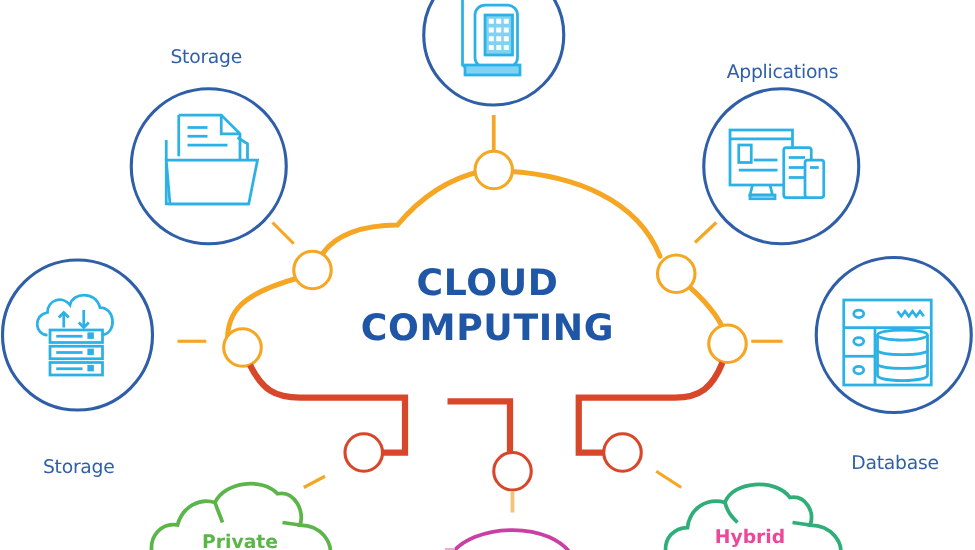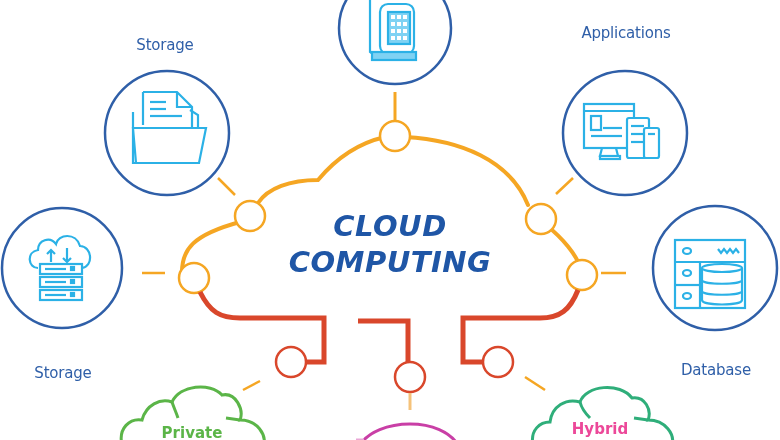--- a/index.html
+++ b/index.html
@@ -1,19 +1,19 @@
 <!DOCTYPE html>
 <html><head>
 <meta charset="utf-8">
 <style>
   html, body { margin: 0; padding: 0; background: #ffffff; }
   body { width: 780px; height: 440px; overflow: hidden; position: relative; font-family: "DejaVu Sans", sans-serif; }
   #stage { position: absolute; left: 0; top: 0; width: 780px; height: 440px; }
   .label { position: absolute; font-weight: normal; font-size: 15px; color: #2f5fa8; white-space: nowrap; transform: translateX(-50%); letter-spacing: -0.2px; }
-  .title { position: absolute; left: 390px; transform: translateX(-50%); font-weight: bold; font-size: 29px; color: #1f56a6; text-align: center; line-height: 36px; letter-spacing: 0.5px; font-style: italic; }
+  .title { position: absolute; left: 390px; transform: translateX(-50%); font-weight: bold; font-size: 29px; color: #1f56a6; text-align: center; line-height: 36px; letter-spacing: 0.5px; }
   .cloud-label { position: absolute; font-weight: bold; font-size: 15px; transform: translateX(-50%); white-space: nowrap; }
 </style>
 </head>
 <body>
 
 <div id="stage">
   <svg width="780" height="440" viewBox="0 0 780 440">
 
     <g>
       <circle cx="395" cy="28" r="56" fill="#fff" stroke="#2f5fa8" stroke-width="2.5"></circle>
@@ -156,21 +156,21 @@
     </g>
     <g fill="none" stroke="#2fae7a" stroke-width="3">
       <path d="M533 445 C530 430 540 422 550 422 C552 406 566 398 580 402 C586 385 620 382 632 398 C645 396 652 410 648 420 C666 420 675 435 672 445"></path>
       <path d="M580 402 C582 410 586 414 590 418"></path>
       <path d="M634 418 L648 420"></path>
     </g>
   </svg>
 
   
   <div class="label" style="left:165px; top:36px;">Storage</div>
-  <div class="label" style="left:626px; top:24px;">Applications</div>
+  <div class="label" style="left:626px; top:48px;">Applications</div>
   <div class="label" style="left:63px; top:364px;">Storage</div>
   <div class="label" style="left:716px; top:361px;">Database</div>
 
   <div class="title" style="top:208px;">
     <div>CLOUD</div>
     <div>COMPUTING</div>
   </div>
 
   <div class="cloud-label" style="left:192px; top:424px; color:#5bb548;">Private</div>
   <div class="cloud-label" style="left:600px; top:420px; color:#ec4899;">Hybrid</div>

